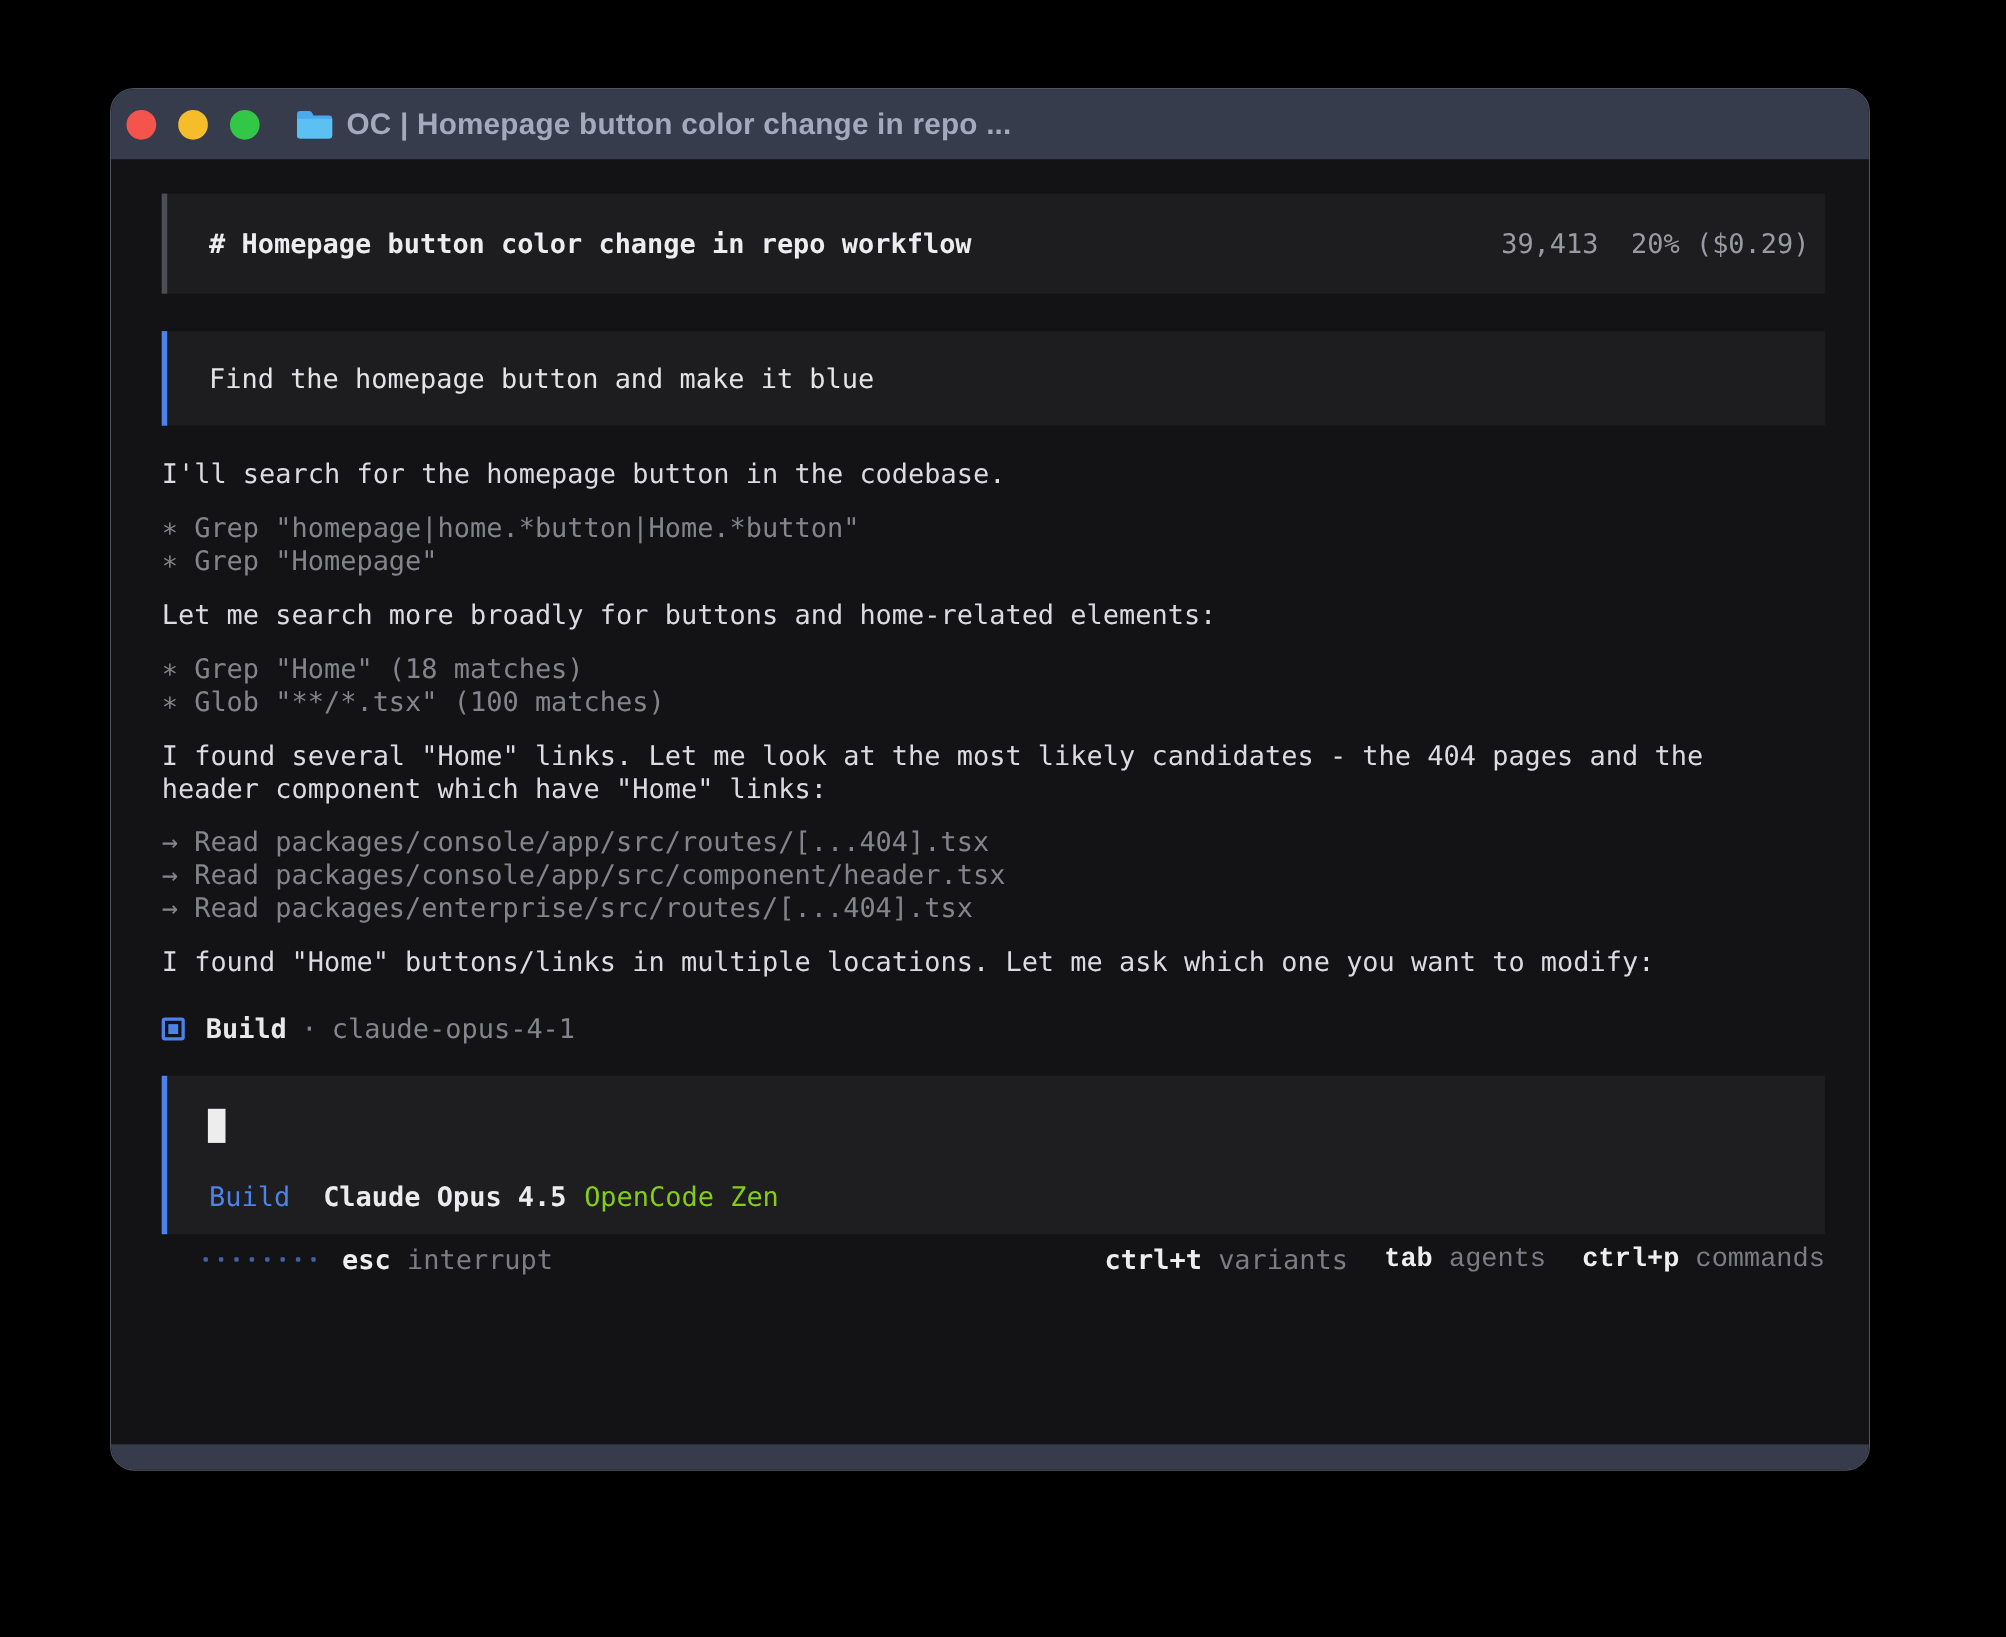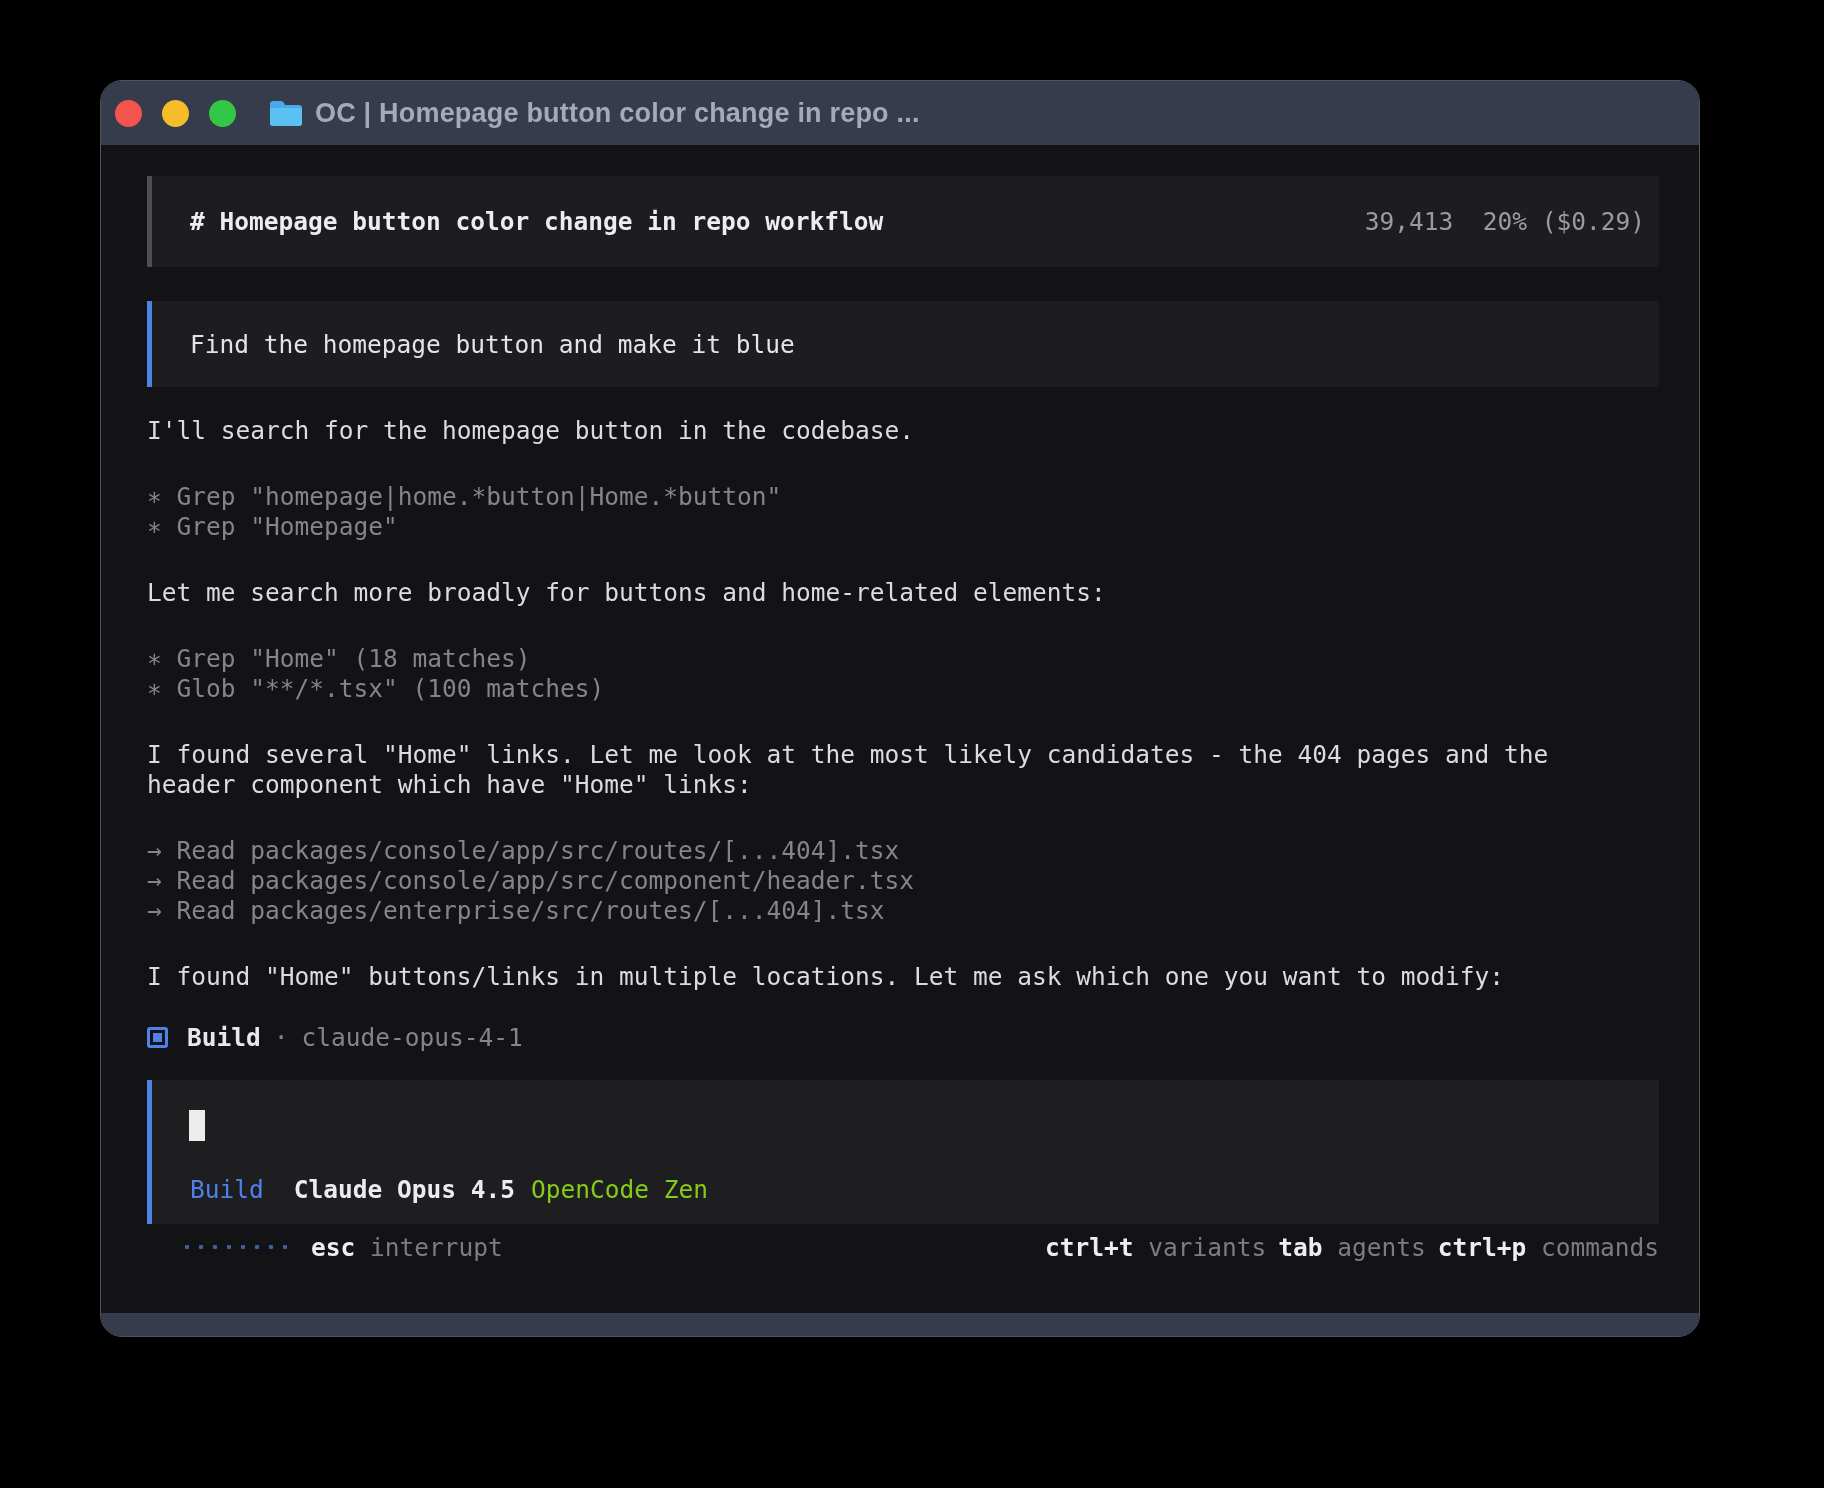--- a/index.html
+++ b/index.html
@@ -41,21 +41,21 @@
   .block.blue { border-left-color: #4d82e8; }
 
   .session-header { margin-top: 31px; height: 91px; padding: 0 14px 0 38px; justify-content: space-between; }
   .session-title { font-size: 24.5px; font-weight: bold; color: #ededf0; white-space: pre; }
   .session-meta { font-size: 24.5px; color: #9a9aa3; white-space: pre; }
 
   .user-msg { margin-top: 34px; height: 86px; padding-left: 38px; }
   .user-msg-text { font-size: 24.5px; color: #e4e4e7; white-space: pre; }
 
   .transcript { margin-top: 29px; font-size: 24.5px; }
-  .transcript .group { margin-top: 36px; }
+  .transcript .group { margin-top: 19px; }
   .transcript .group:first-child { margin-top: 0; }
   .transcript .line { height: 30px; line-height: 30px; white-space: pre; }
   .transcript .group.text .line { color: #dcdce0; }
   .transcript .group.dim .line { color: #84848c; }
 
   .agent-row { margin-top: 30px; height: 30px; display: flex; align-items: center; }
   .agent-icon {
     width: 21px; height: 21px; border: 3px solid #4d82e8; border-radius: 3px;
     display: flex; align-items: center; justify-content: center; margin-right: 19px;
   }
@@ -80,21 +80,21 @@
     justify-content: space-between; font-size: 24.5px;
   }
   .status-left { display: flex; align-items: center; }
   .spinner { display: flex; align-items: center; gap: 10px; margin-left: 38px; }
   .spinner .dot { width: 4px; height: 4px; background: #41619f; border-radius: 1px; }
   .hint { white-space: pre; margin-left: 24px; }
   .hint .key { color: #eeeef0; font-weight: bold; }
   .hint .lbl { color: #7c7c84; }
   .status-right { display: flex; align-items: center; }
   .status-right .hint { margin-left: 0; }
-  .status-right .hint + .hint { margin-left: 12px; }
+  .status-right .hint + .hint { margin-left: 33px; font-family: Liberation Mono, monospace; }
 
   .bottomstrip { flex: 0 0 23px; background: #373c4d; }
 </style>
 </head>
 <body>
 
 <div class="window">
 
   <div class="titlebar">
     <div class="traffic">

